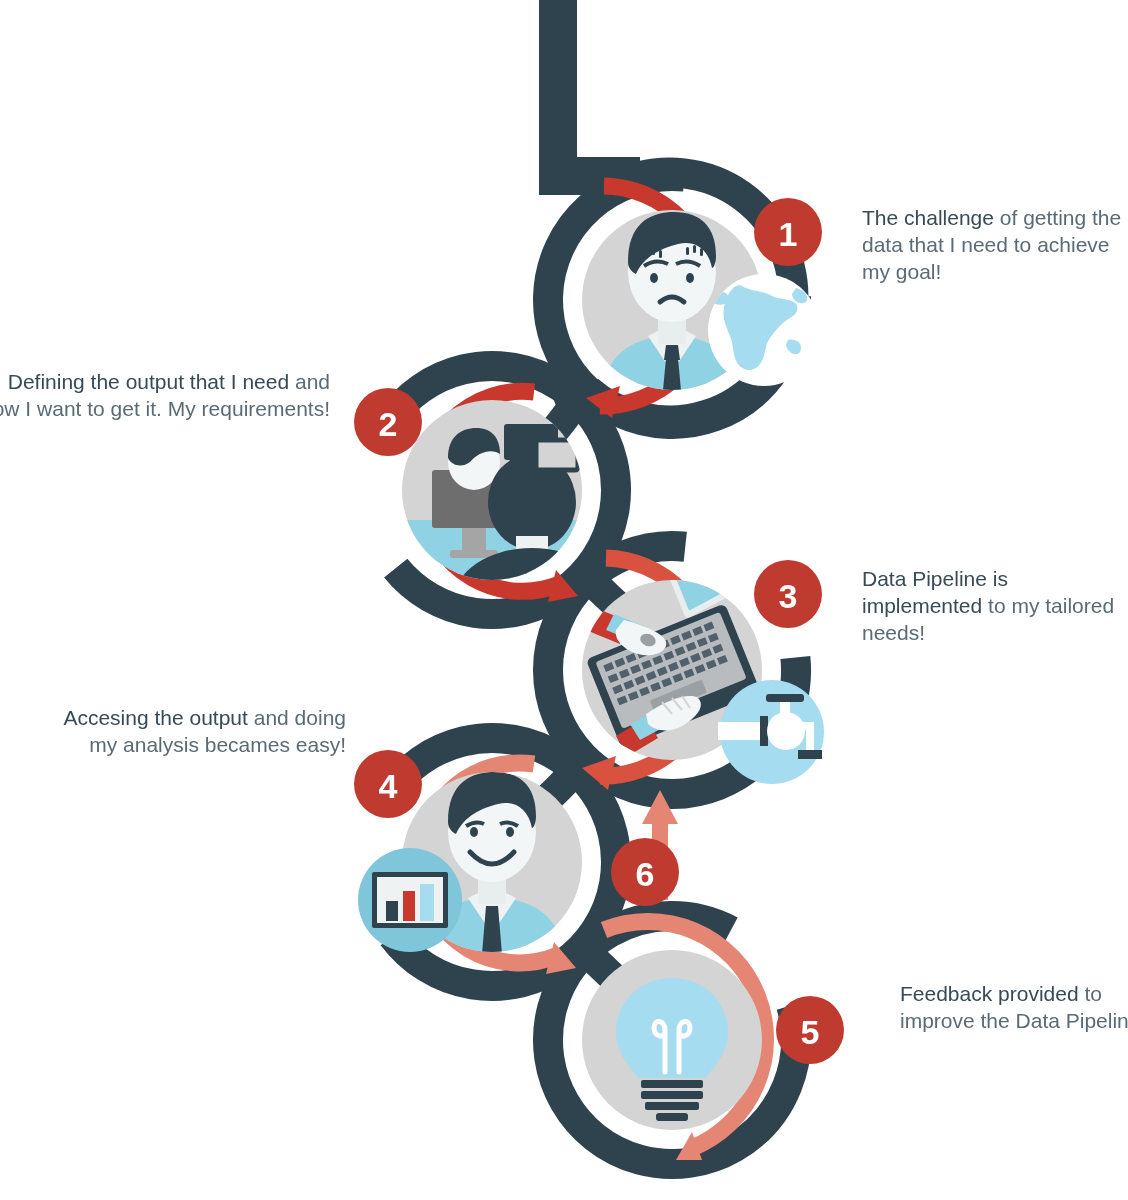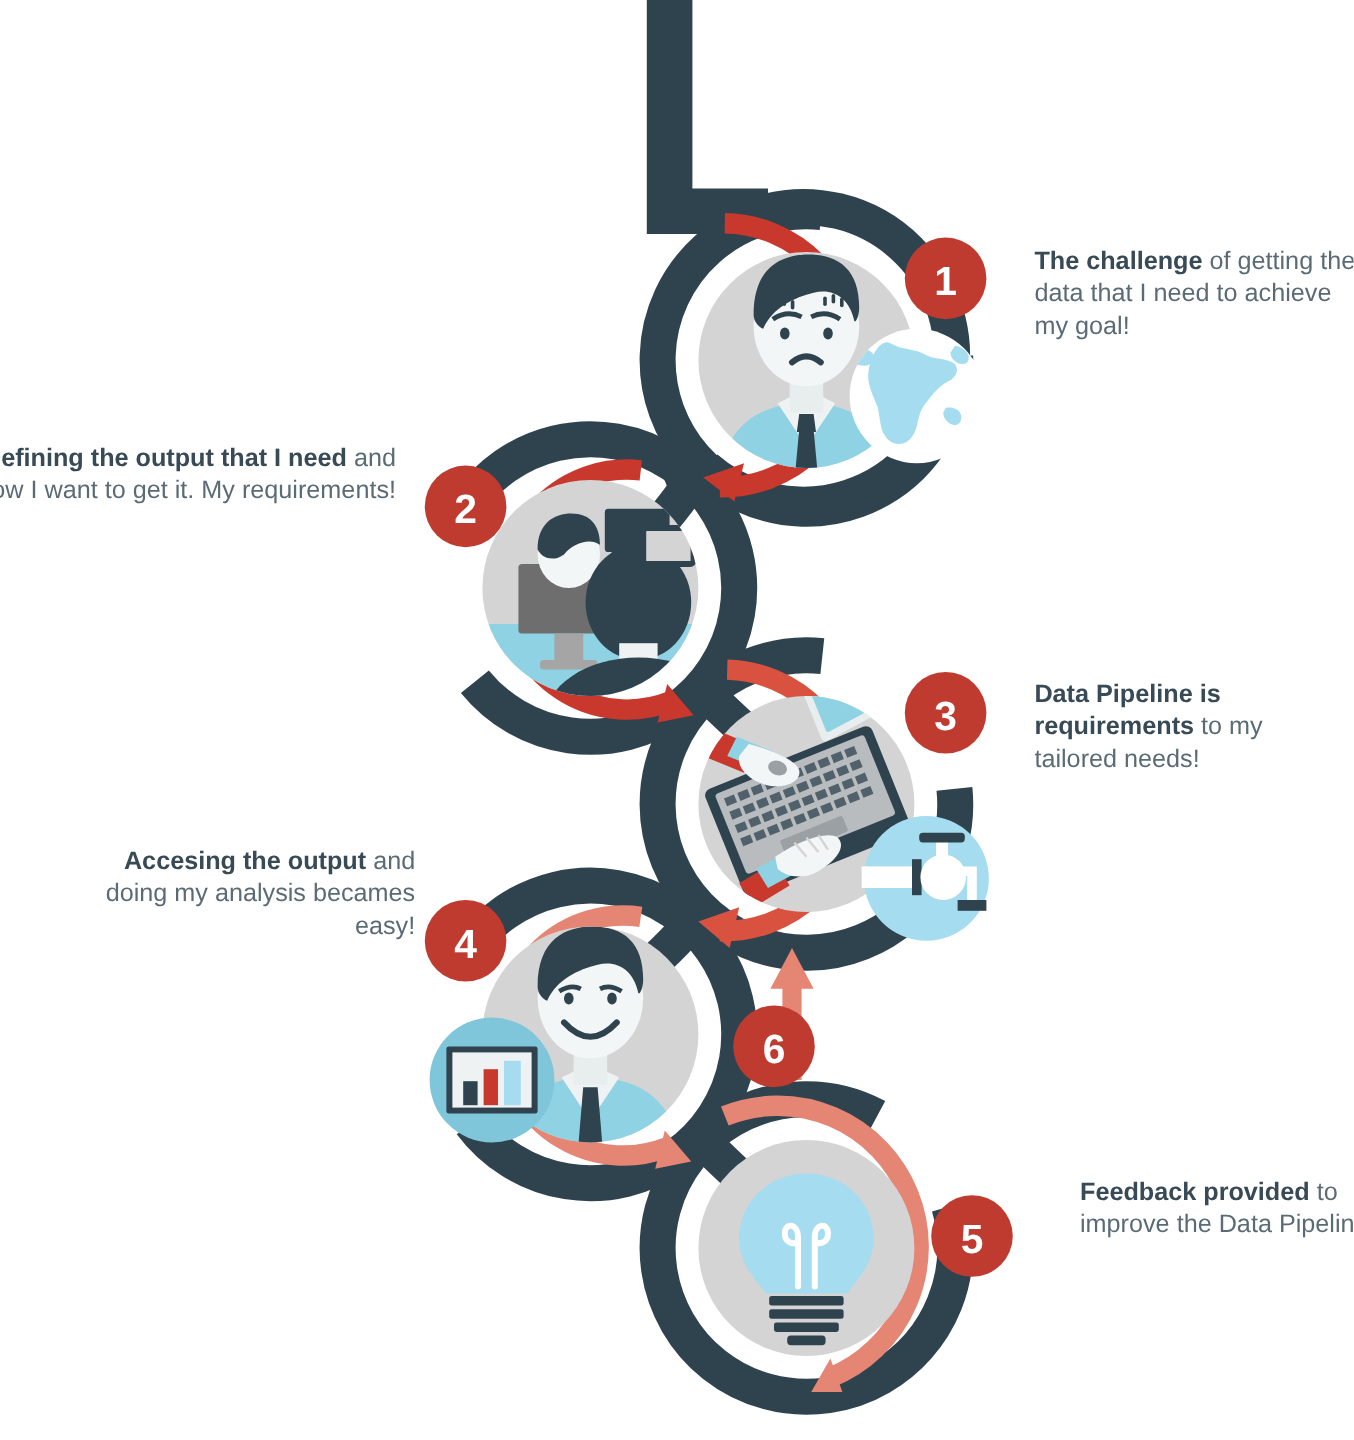--- a/index.html
+++ b/index.html
@@ -6,21 +6,21 @@
   body{
     width:1128px;height:1200px;
     font-family:"Liberation Sans", sans-serif;
     position:relative;overflow:hidden;
   }
   #stage{position:absolute;left:0;top:0;width:1128px;height:1200px;}
   svg#graphic{position:absolute;left:0;top:0;width:1128px;height:1200px;}
 
   .callout{position:absolute;color:#5b6b75;font-size:21px;line-height:27px;
            font-family:"Liberation Sans", sans-serif;}
-  .callout b{color:#384a56;font-weight:bold;}
+  .callout b{color:#384a56;font-weight:normal;}
   .callout.left{text-align:right;}
   .callout.right{text-align:left;}
 
   .c1{left:862px;top:204px;width:280px;}
   .c2{left:-22px;top:368px;width:352px;}
   .c3{left:862px;top:565px;width:260px;}
   .c4{left:58px;top:704px;width:288px;}
   .c5{left:900px;top:980px;width:260px;}
 </style>
 </head>
@@ -361,21 +361,21 @@
   <b>The challenge</b>
   <span>of getting the data that I need to achieve my goal!</span>
 </div>
 
 <div class="callout left c2">
   <b>Defining the output that I need</b>
   <span>and how I want to get it. My requirements!</span>
 </div>
 
 <div class="callout right c3">
-  <b>Data Pipeline is requirements</b>
+  <b>Data Pipeline is implemented</b>
   <span>to my tailored needs!</span>
 </div>
 
 <div class="callout left c4">
   <b>Accesing the output</b>
   <span>and doing my analysis becames easy!</span>
 </div>
 
 <div class="callout right c5">
   <b>Feedback provided</b>

